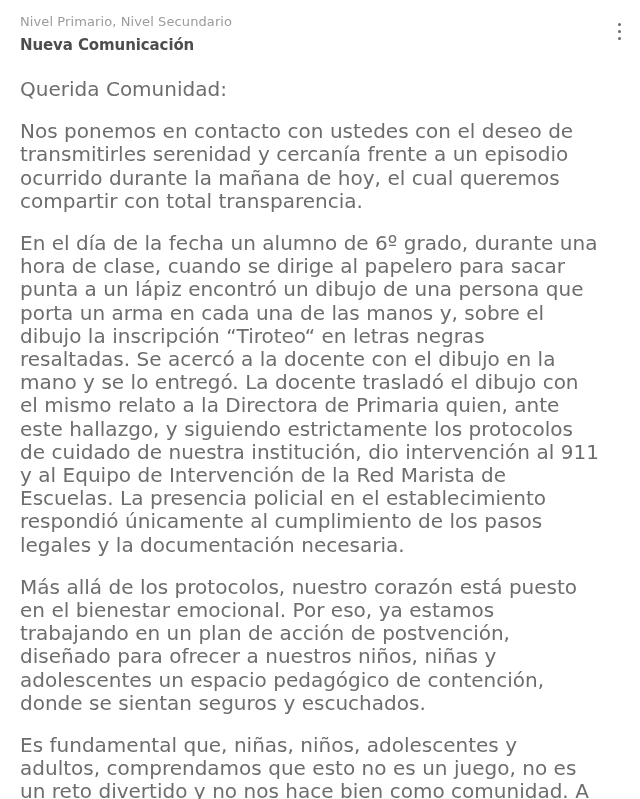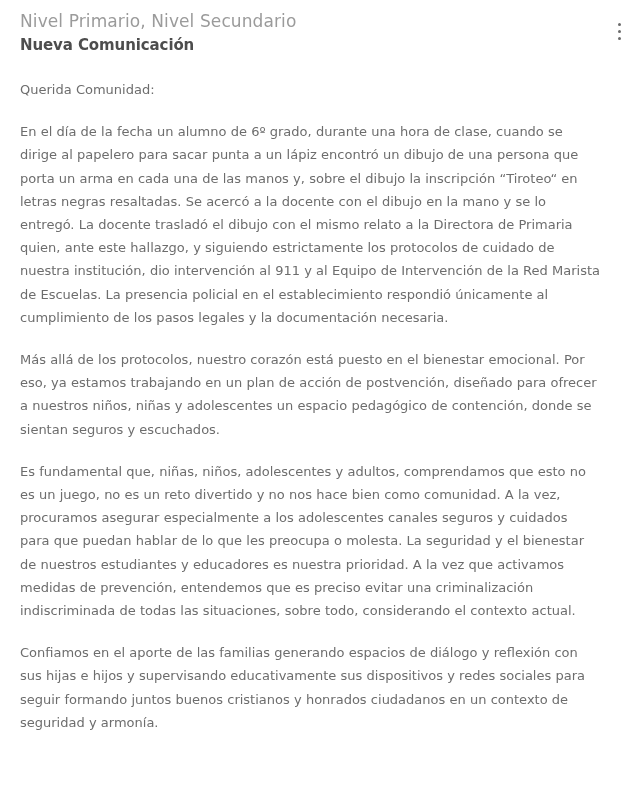--- a/index.html
+++ b/index.html
@@ -21,21 +21,21 @@
     min-height: 790px;
     background: #ffffff;
     padding: 12px 40px 16px 20px;
   }
 
   .card-header {
     position: relative;
   }
 
   .eyebrow {
-    font-size: 17px;
+    font-size: 13px;
     line-height: 15px;
     color: #9b9b9b;
     letter-spacing: 0.1px;
     font-weight: 400;
     margin: 0 0 2px 0;
     padding-top: 2px;
   }
 
   .title {
     font-size: 15px;
@@ -64,21 +64,21 @@
     height: 3px;
     border-radius: 50%;
     background: #6b6b6b;
   }
 
   .body-copy {
     width: 580px;
   }
 
   .body-copy p {
-    font-size: 13px;
+    font-size: 20px;
     line-height: 23.2px;
     color: #6d6d6d;
     margin: 0 0 7px 0;
     font-weight: 400;
     text-align: left;
     word-spacing: 0.1px;
   }
 
   .body-copy p.spacer-after {
     margin-bottom: 19px;
@@ -101,20 +101,21 @@
     <div class="kebab-menu">
       <span class="dot"></span>
       <span class="dot"></span>
       <span class="dot"></span>
     </div>
   </div>
 
   <div class="body-copy">
     <p class="spacer-after">Querida Comunidad:</p>
 
+    <p class="spacer-after">Nos ponemos en contacto con ustedes con el deseo de transmitirles serenidad y cercanía frente a un episodio ocurrido durante la mañana de hoy, el cual queremos compartir con total transparencia.</p>
 
     <p class="spacer-after">En el día de la fecha un alumno de 6º grado, durante una hora de clase, cuando se dirige al papelero para sacar punta a un lápiz encontró un dibujo de una persona que porta un arma en cada una de las manos y, sobre el dibujo la inscripción “Tiroteo“ en letras negras resaltadas. Se acercó a la docente con el dibujo en la mano y se lo entregó. La docente trasladó el dibujo con el mismo relato a la Directora de Primaria quien, ante este hallazgo, y siguiendo estrictamente los protocolos de cuidado de nuestra institución, dio intervención al 911 y al Equipo de Intervención de la Red Marista de Escuelas. La presencia policial en el establecimiento respondió únicamente al cumplimiento de los pasos legales y la documentación necesaria.</p>
 
     <p class="spacer-after">Más allá de los protocolos, nuestro corazón está puesto en el bienestar emocional. Por eso, ya estamos trabajando en un plan de acción de postvención, diseñado para ofrecer a nuestros niños, niñas y adolescentes un espacio pedagógico de contención, donde se sientan seguros y escuchados.</p>
 
     <p class="spacer-after">Es fundamental que, niñas, niños, adolescentes y adultos, comprendamos que esto no es un juego, no es un reto divertido y no nos hace bien como comunidad. A la vez, procuramos asegurar especialmente a los adolescentes canales seguros y cuidados para que puedan hablar de lo que les preocupa o molesta. La seguridad y el bienestar de nuestros estudiantes y educadores es nuestra prioridad. A la vez que activamos medidas de prevención, entendemos que es preciso evitar una criminalización indiscriminada de todas las situaciones, sobre todo, considerando el contexto actual.</p>
 
     <p class="tight">Confiamos en el aporte de las familias generando espacios de diálogo y reflexión con sus hijas e hijos y supervisando educativamente sus dispositivos y redes sociales para seguir formando juntos buenos cristianos y honrados ciudadanos en un contexto de seguridad y armonía.</p>
 
   </div>

